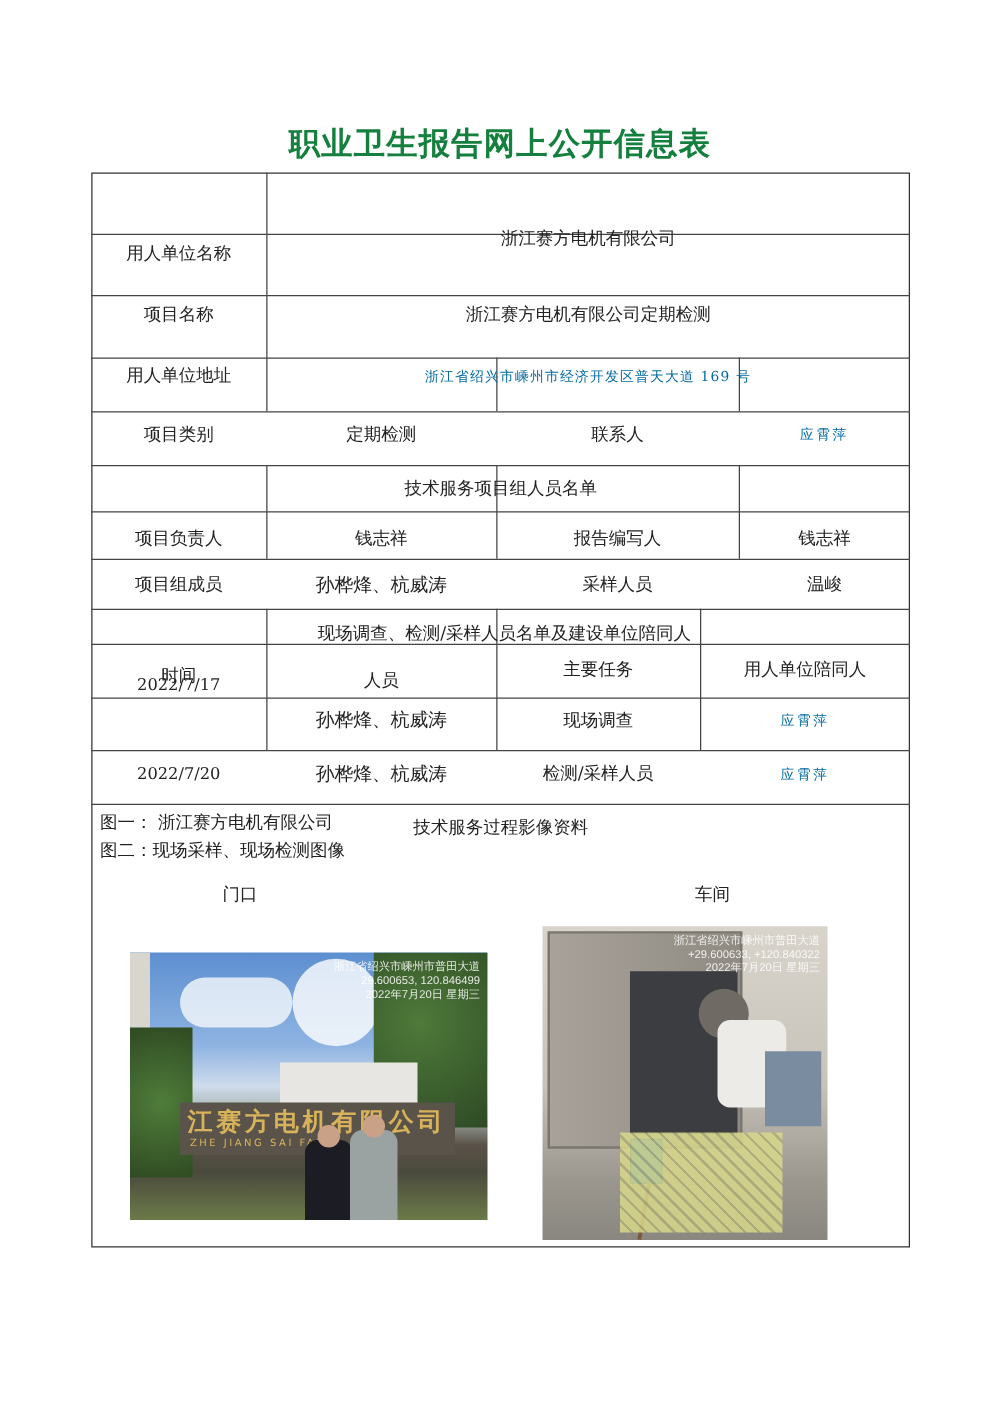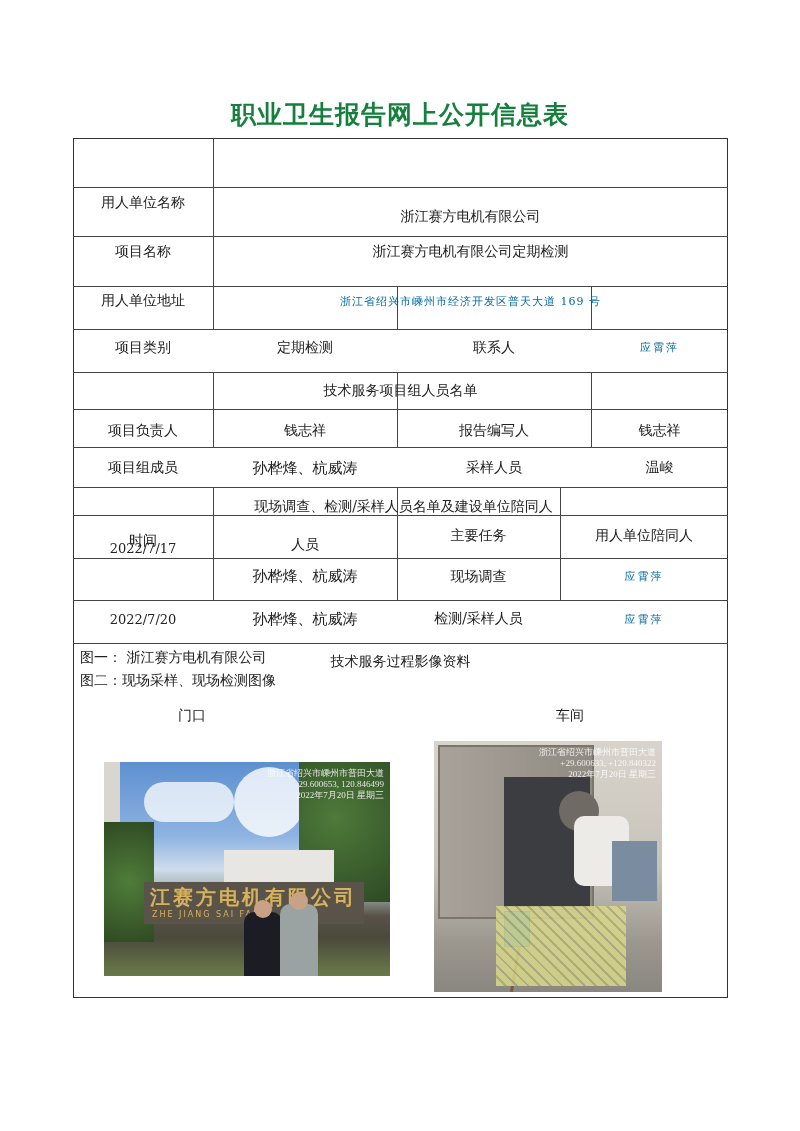--- a/index.html
+++ b/index.html
@@ -5,21 +5,21 @@
   html,body{margin:0;padding:0;background:#fff;}
   body{width:800px;height:1131px;position:relative;overflow:hidden;font-family:"DejaVu Serif","Liberation Serif",serif;color:#222;}
   .title{position:absolute;left:0;width:800px;top:98px;text-align:center;font-size:25px;font-weight:bold;letter-spacing:1px;color:#15803d;}
   .cell{position:absolute;box-sizing:border-box;display:flex;align-items:center;justify-content:center;font-size:14px;color:#222;text-align:center;margin-top:40px;}
   .hl{position:absolute;height:1px;background:#444;}
   .vl{position:absolute;width:1px;background:#444;}
   .frame{position:absolute;left:73px;top:138px;width:655px;height:860px;border:1.5px solid #333;box-sizing:border-box;}
   .light{color:#0369a1;letter-spacing:2px;font-size:11px;}
   .caption{position:absolute;font-size:14px;color:#222;}
   .photo{position:absolute;overflow:hidden;}
-  .stamp{position:absolute;right:6px;top:6px;font-size:9px;line-height:11px;color:rgba(255,255,255,0.85);text-align:right;font-family:Liberation Serif, serif;}
+  .stamp{position:absolute;right:6px;top:6px;font-size:9px;line-height:11px;color:rgba(255,255,255,0.85);text-align:right;font-family:Liberation Sans, sans-serif;}
 </style>
 </head>
 <body>
 
 <div class="title">职业卫生报告网上公开信息表</div>
 
 <div class="frame"></div>
 
 <div class="hl" style="left:73px;top:187px;width:655px"></div>
 <div class="hl" style="left:73px;top:236px;width:655px"></div>
@@ -38,21 +38,21 @@
 <div class="vl" style="left:397px;top:286px;height:43px"></div>
 <div class="vl" style="left:591px;top:286px;height:43px"></div>
 <div class="vl" style="left:213px;top:372px;height:75px"></div>
 <div class="vl" style="left:397px;top:372px;height:75px"></div>
 <div class="vl" style="left:591px;top:372px;height:75px"></div>
 <div class="vl" style="left:213px;top:487px;height:113px"></div>
 <div class="vl" style="left:397px;top:487px;height:113px"></div>
 <div class="vl" style="left:560px;top:487px;height:113px"></div>
 
 <div class="cell" style="left:73px;top:138px;width:140px;height:49px">用人单位名称</div>
-<div class="cell" style="left:213px;top:152px;width:515px;height:49px">浙江赛方电机有限公司</div>
+<div class="cell" style="left:213px;top:126px;width:515px;height:49px">浙江赛方电机有限公司</div>
 
 <div class="cell" style="left:73px;top:187px;width:140px;height:49px">项目名称</div>
 <div class="cell" style="left:213px;top:187px;width:515px;height:49px">浙江赛方电机有限公司定期检测</div>
 
 <div class="cell" style="left:73px;top:236px;width:140px;height:50px">用人单位地址</div>
 <div class="cell light" style="left:213px;top:236px;width:515px;height:50px;letter-spacing:1px">浙江省绍兴市嵊州市经济开发区普天大道 169 号</div>
 
 <div class="cell" style="left:73px;top:286px;width:140px;height:43px">项目类别</div>
 <div class="cell" style="left:213px;top:286px;width:184px;height:43px">定期检测</div>
 <div class="cell" style="left:397px;top:286px;width:194px;height:43px">联系人</div>

